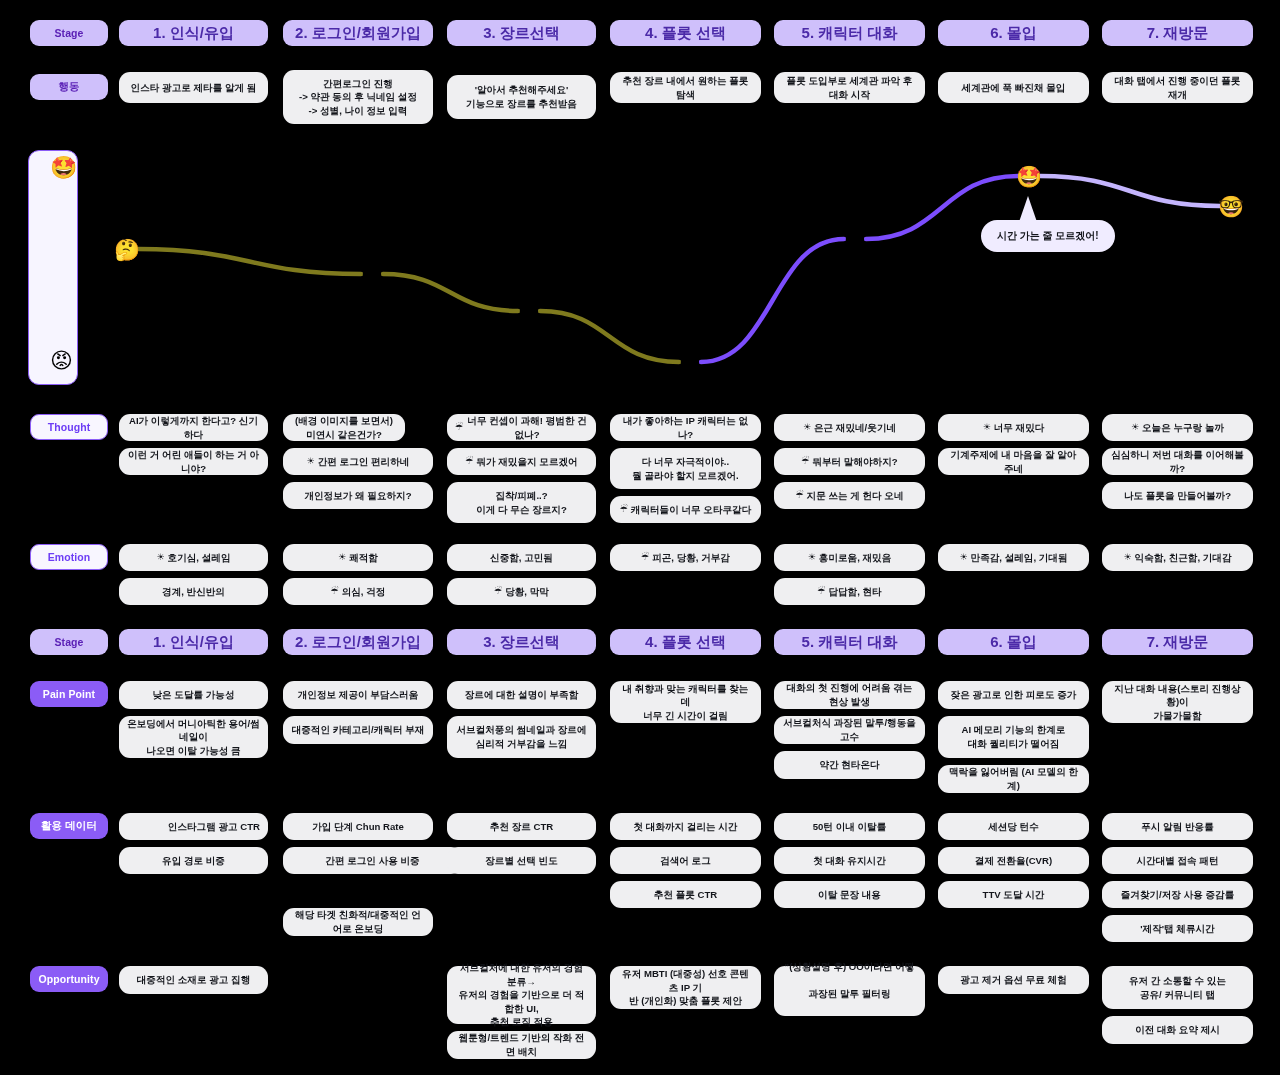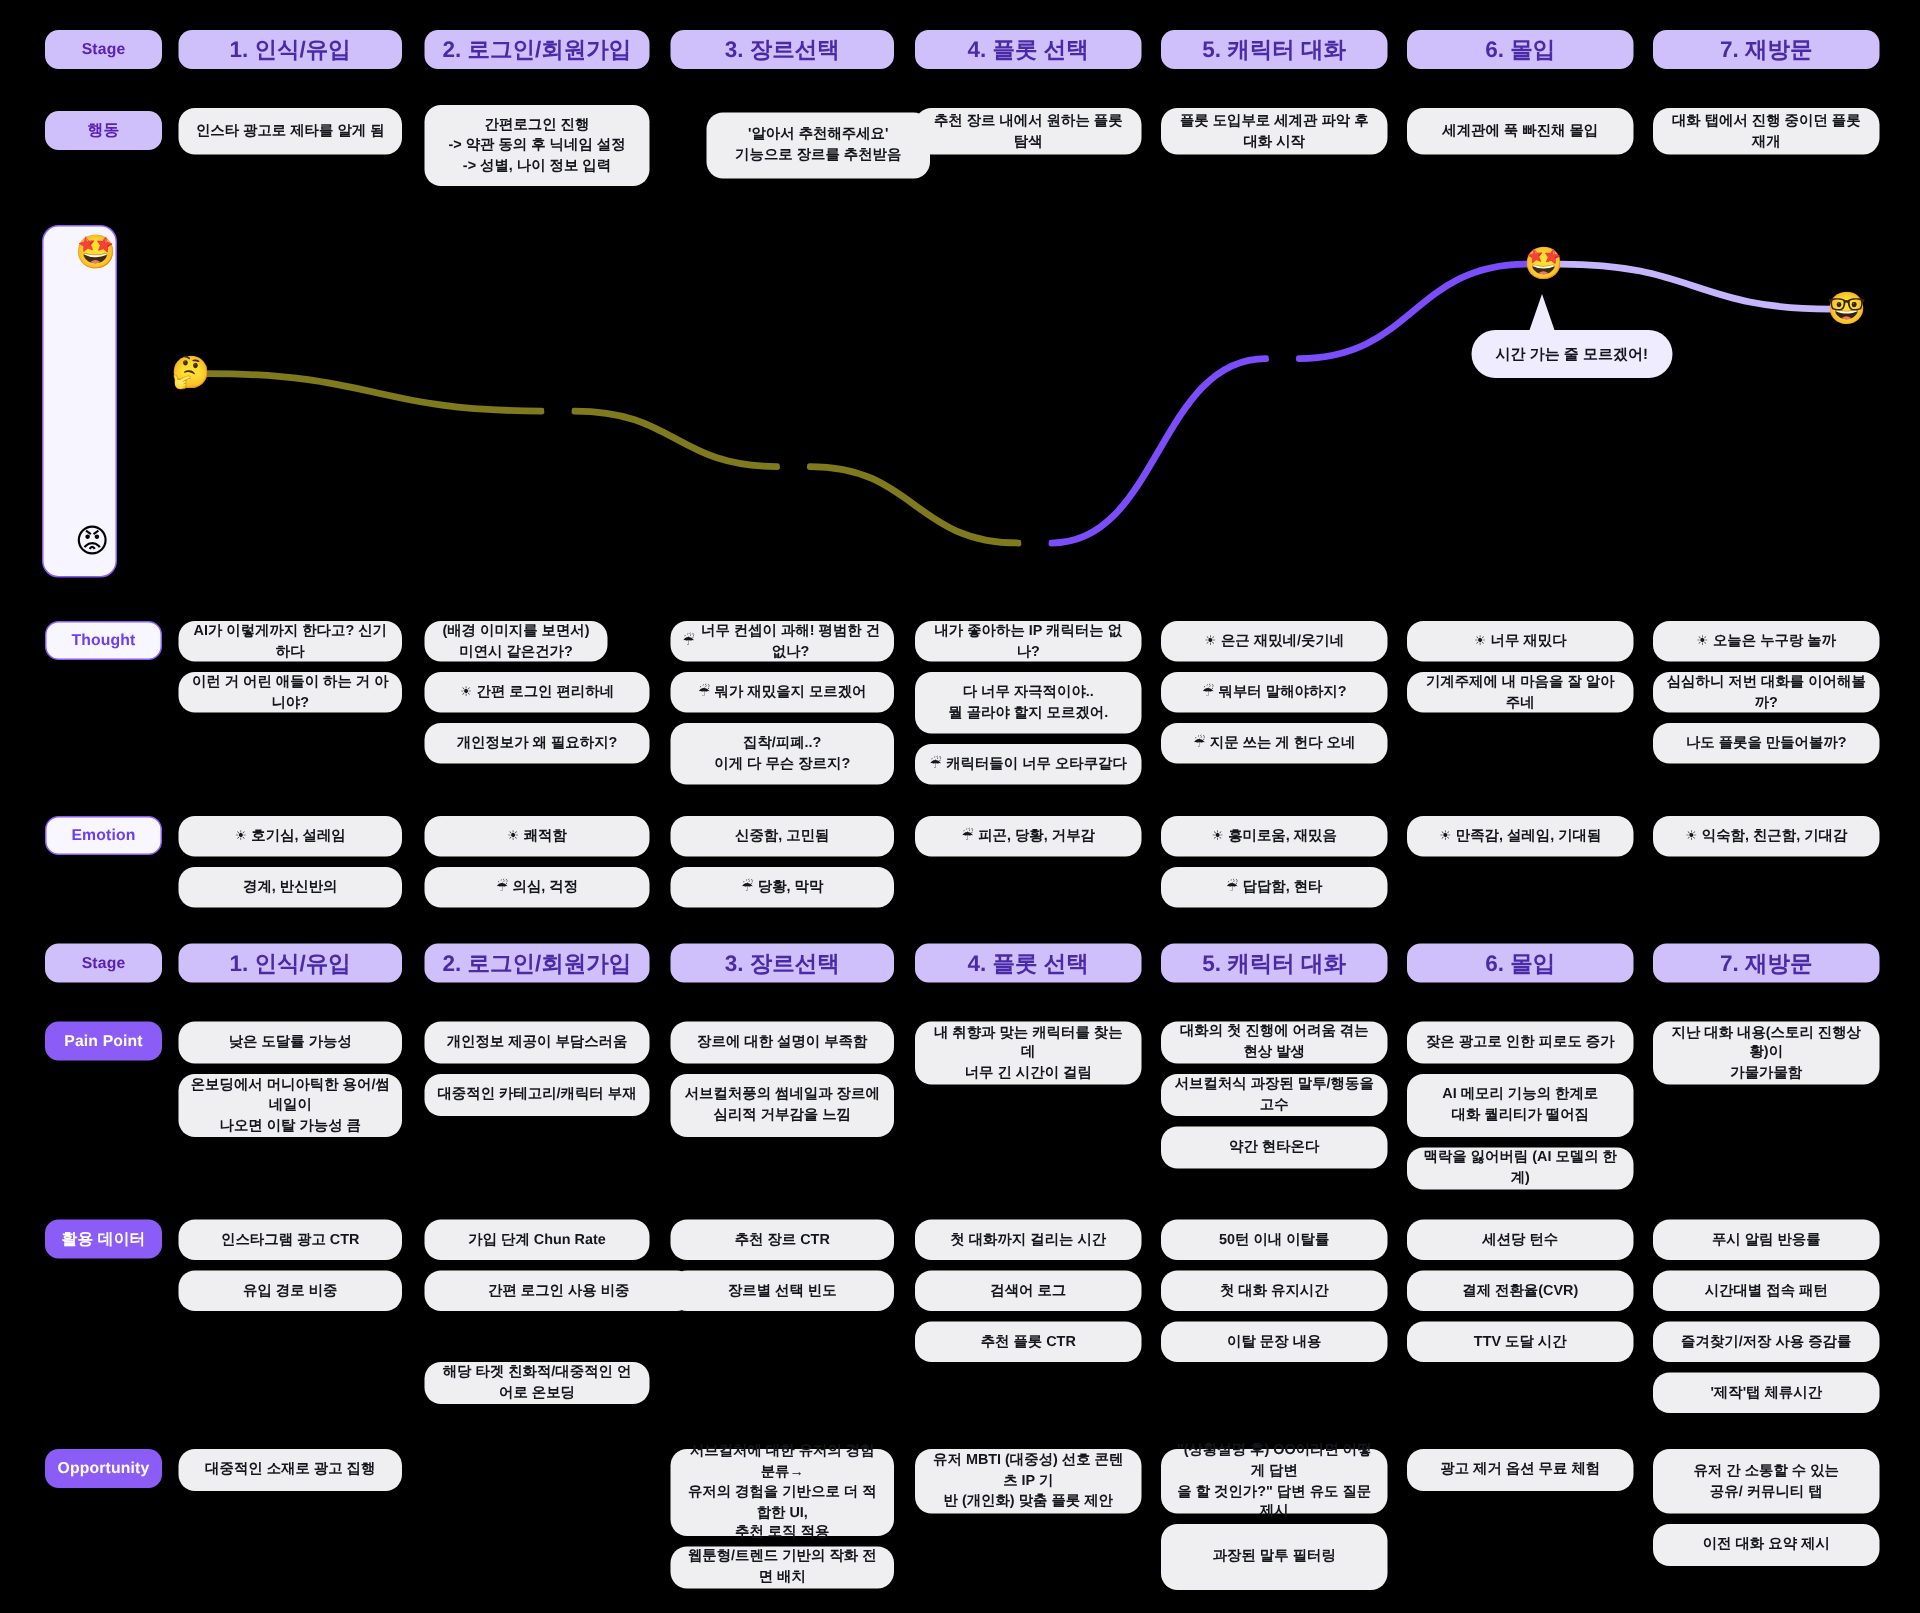--- a/index.html
+++ b/index.html
@@ -140,21 +140,21 @@
       <div class="stage-pill" style="left: 283px; top: 629px; width: 150px;">2. 로그인/회원가입</div>
       <div class="stage-pill" style="left: 447px; top: 629px; width: 149px;">3. 장르선택</div>
       <div class="stage-pill" style="left: 610px; top: 629px; width: 151px;">4. 플롯 선택</div>
       <div class="stage-pill" style="left: 774px; top: 629px; width: 151px;">5. 캐릭터 대화</div>
       <div class="stage-pill" style="left: 938px; top: 629px; width: 151px;">6. 몰입</div>
       <div class="stage-pill" style="left: 1102px; top: 629px; width: 151px;">7. 재방문</div>
       <div class="card" style="left: 119px; top: 72px; width: 149px; height: 31px;"><span>인스타 광고로 제타를 알게 됨</span></div>
       <div class="card" style="left: 283px; top: 70px; width: 150px; height: 54px;"><span>간편로그인 진행
 -&gt; 약관 동의 후 닉네임 설정
 -&gt; 성별, 나이 정보 입력</span></div>
-      <div class="card" style="left: 447px; top: 75px; width: 149px; height: 44px; margin-left: 24px;"><span>'알아서 추천해주세요'
+      <div class="card" style="left: 447px; top: 75px; width: 149px; height: 44px;"><span>'알아서 추천해주세요'
 기능으로 장르를 추천받음</span></div>
       <div class="card" style="left: 610px; top: 72px; width: 151px; height: 31px;"><span>추천 장르 내에서 원하는 플롯 탐색</span></div>
       <div class="card" style="left: 774px; top: 72px; width: 151px; height: 31px;"><span>플롯 도입부로 세계관 파악 후 대화 시작</span></div>
       <div class="card" style="left: 938px; top: 72px; width: 151px; height: 31px;"><span>세계관에 푹 빠진채 몰입</span></div>
       <div class="card" style="left: 1102px; top: 72px; width: 151px; height: 31px;"><span>대화 탭에서 진행 중이던 플롯 재개</span></div>
       <div class="card" style="left: 119px; top: 414px; width: 149px; height: 27px;"><span>AI가 이렇게까지 한다고? 신기하다</span></div>
       <div class="card" style="left: 119px; top: 448px; width: 149px; height: 27px;"><span>이런 거 어린 애들이 하는 거 아니야?</span></div>
       <div class="card" style="left: 283px; top: 414px; width: 122px; height: 27px;"><span>(배경 이미지를 보면서) 미연시 같은건가?</span></div>
       <div class="card" style="left: 283px; top: 448px; width: 150px; height: 27px;"><span class="emo">☀</span><span>간편 로그인 편리하네</span></div>
       <div class="card" style="left: 283px; top: 482px; width: 150px; height: 27px;"><span>개인정보가 왜 필요하지?</span></div>
@@ -197,21 +197,21 @@
 너무 긴 시간이 걸림</span></div>
       <div class="card" style="left: 774px; top: 681px; width: 151px; height: 28px;"><span>대화의 첫 진행에 어려움 겪는 현상 발생</span></div>
       <div class="card" style="left: 774px; top: 716px; width: 151px; height: 28px;"><span>서브컬처식 과장된 말투/행동을 고수</span></div>
       <div class="card" style="left: 774px; top: 751px; width: 151px; height: 28px;"><span>약간 현타온다</span></div>
       <div class="card" style="left: 938px; top: 681px; width: 151px; height: 28px;"><span>잦은 광고로 인한 피로도 증가</span></div>
       <div class="card" style="left: 938px; top: 716px; width: 151px; height: 42px;"><span>AI 메모리 기능의 한계로
 대화 퀄리티가 떨어짐</span></div>
       <div class="card" style="left: 938px; top: 765px; width: 151px; height: 28px;"><span>맥락을 잃어버림 (AI 모델의 한계)</span></div>
       <div class="card" style="left: 1102px; top: 681px; width: 151px; height: 42px;"><span>지난 대화 내용(스토리 진행상황)이
 가물가물함</span></div>
-      <div class="card" style="left: 119px; top: 813px; width: 149px; height: 27px;"><span>인스타그램 광고 CTR</span></div>
+      <div class="card" style="left: 119px; top: 813px; width: 149px; height: 27px; justify-content: flex-end;"><span>인스타그램 광고 CTR</span></div>
       <div class="card" style="left: 119px; top: 847px; width: 149px; height: 27px;"><span>유입 경로 비중</span></div>
       <div class="card" style="left: 283px; top: 813px; width: 150px; height: 27px;"><span>가입 단계 Chun Rate</span></div>
       <div class="card" style="left: 283px; top: 847px; width: 179px; height: 27px;"><span>간편 로그인 사용 비중</span></div>
       <div class="card" style="left: 447px; top: 813px; width: 149px; height: 27px;"><span>추천 장르 CTR</span></div>
       <div class="card" style="left: 447px; top: 847px; width: 149px; height: 27px;"><span>장르별 선택 빈도</span></div>
       <div class="card" style="left: 610px; top: 813px; width: 151px; height: 27px;"><span>첫 대화까지 걸리는 시간</span></div>
       <div class="card" style="left: 610px; top: 847px; width: 151px; height: 27px;"><span>검색어 로그</span></div>
       <div class="card" style="left: 610px; top: 881px; width: 151px; height: 27px;"><span>추천 플롯 CTR</span></div>
       <div class="card" style="left: 774px; top: 813px; width: 151px; height: 27px;"><span>50턴 이내 이탈률</span></div>
       <div class="card" style="left: 774px; top: 847px; width: 151px; height: 27px;"><span>첫 대화 유지시간</span></div>
@@ -226,20 +226,20 @@
       <div class="card" style="left: 119px; top: 966px; width: 149px; height: 28px;"><span>대중적인 소재로 광고 집행</span></div>
       <div class="card" style="left: 283px; top: 908px; width: 150px; height: 28px;"><span>해당 타겟 친화적/대중적인 언어로 온보딩</span></div>
       <div class="card" style="left: 447px; top: 966px; width: 149px; height: 58px;"><span>서브컬처에 대한 유저의 경험 분류→
 유저의 경험을 기반으로 더 적합한 UI,
 추천 로직 적용</span></div>
       <div class="card" style="left: 447px; top: 1031px; width: 149px; height: 28px;"><span>웹툰형/트렌드 기반의 작화 전면 배치</span></div>
       <div class="card" style="left: 610px; top: 966px; width: 151px; height: 43px;"><span>유저 MBTI (대중성) 선호 콘텐츠 IP 기
 반 (개인화) 맞춤 플롯 제안</span></div>
       <div class="card" style="left: 774px; top: 966px; width: 151px; height: 43px;"><span>"(상황설명 후) OO이라면 어떻게 답변
 을 할 것인가?" 답변 유도 질문 제시</span></div>
-      <div class="card" style="left: 774px; top: 1016px; width: 151px; height: 44px;"><span>과장된 말투 필터링</span></div>
+      <div class="card" style="left: 774px; top: 972px; width: 151px; height: 44px;"><span>과장된 말투 필터링</span></div>
       <div class="card" style="left: 938px; top: 966px; width: 151px; height: 28px;"><span>광고 제거 옵션 무료 체험</span></div>
       <div class="card" style="left: 1102px; top: 966px; width: 151px; height: 43px;"><span>유저 간 소통할 수 있는
 공유/ 커뮤니티 탭</span></div>
       <div class="card" style="left: 1102px; top: 1016px; width: 151px; height: 28px;"><span>이전 대화 요약 제시</span></div>
     </div>
 
 </div>
 
 </body></html>

